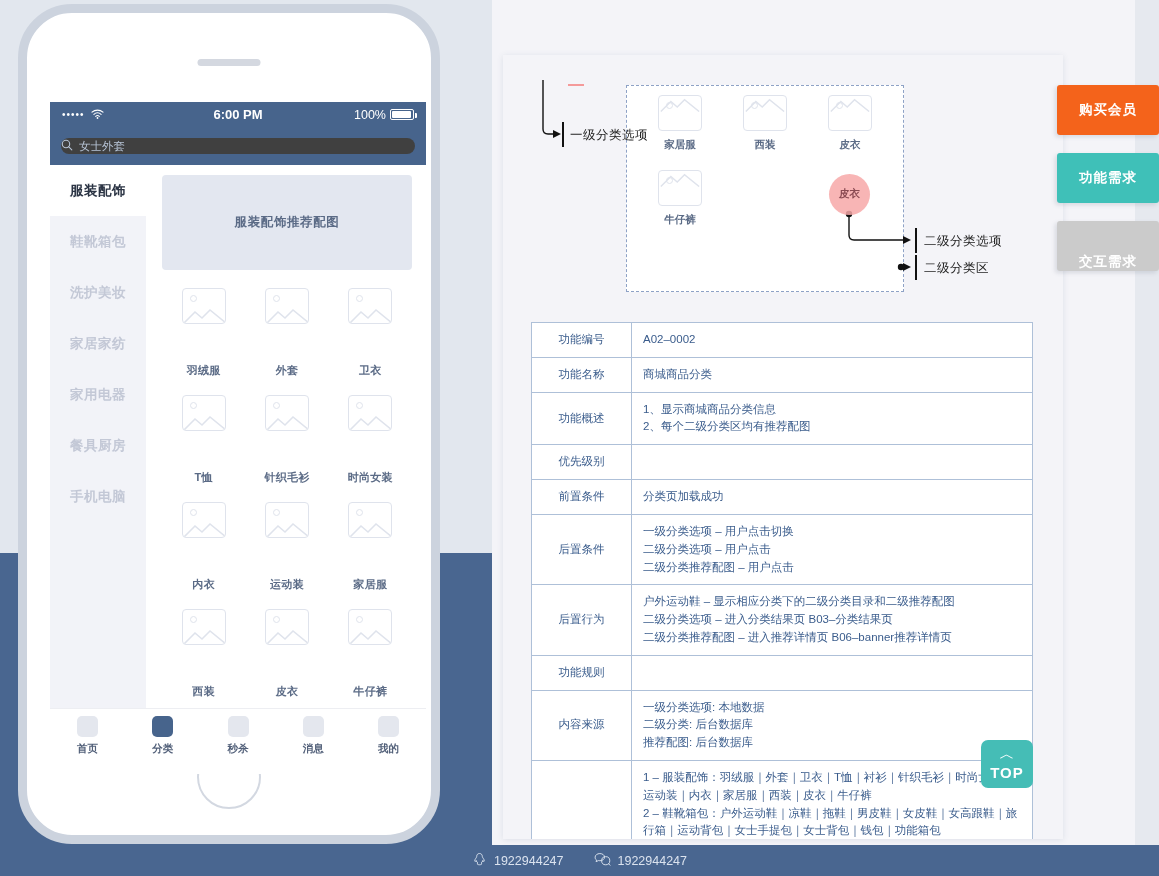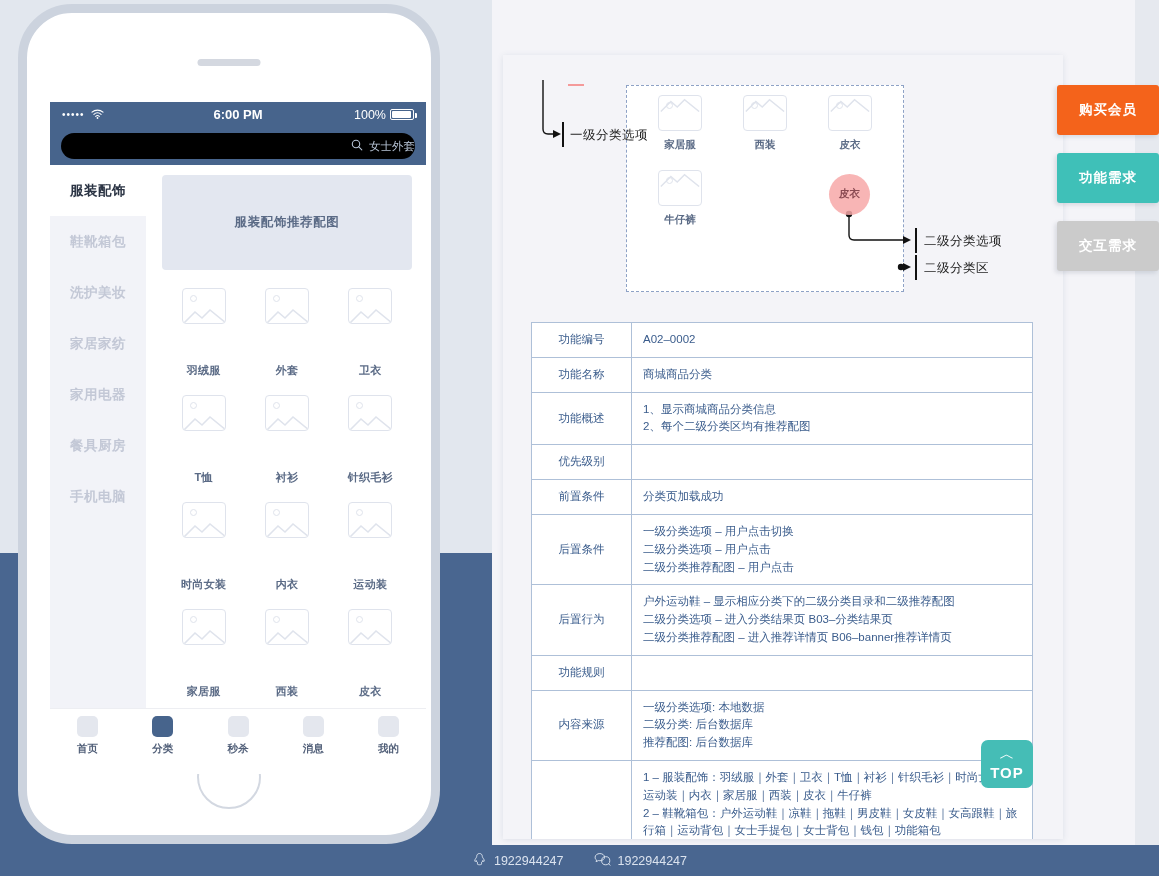--- a/index.html
+++ b/index.html
@@ -47,22 +47,22 @@
   #sb-wifi { margin-left:6px; display:inline-block; }
   #sb-time { position:absolute; left:0; right:0; text-align:center; font-size:13px; font-weight:600; }
   #sb-right { margin-left:auto; display:flex; align-items:center; gap:4px; z-index:2; }
   #sb-batt { width:24px; height:11px; border:1.3px solid #fff; border-radius:2px; position:relative; }
   #sb-batt::after { content:""; position:absolute; right:-4px; top:3px; width:2px; height:5px; background:#fff; border-radius:0 1px 1px 0;}
   #sb-batt-fill { position:absolute; left:1px; top:1px; bottom:1px; width:19px; background:#fff; border-radius:1px; }
 
   
   #searchbar-wrap { height:38px; background:#47648c; padding:0 11px; display:flex; align-items:center; }
   #searchbar {
-    flex:1; height:26px; border-radius:13px; background:#000000;
-    display:flex; align-items:center; justify-content:flex-end; gap:6px;
+    flex:1; height:16px; border-radius:13px; background:#404040;
+    display:flex; align-items:center; justify-content:flex-start; gap:6px;
   }
   #search-placeholder { color:#b6c3d5; font-size:11.5px; }
 
   
   #app-body { display:flex; height:543px; }
   #cat-sidebar { width:96px; background:#f2f3f8; }
   .cat-item {
     height:51px; display:flex; align-items:center; justify-content:center;
     font-size:13.5px; color:#c3c8d6; font-weight:700; letter-spacing:.5px;
   }
@@ -281,29 +281,20 @@
               </div>
               <div class="prod-label">T恤</div>
             </div>
             <div class="prod-cell">
               <div class="ph-img">
                 <span class="dot"></span>
                 <svg class="mtn" viewBox="0 0 46 18">
                   <path d="M2 17 L13 6 L20 12 L28 4 L44 17" stroke="#dfe3ec" stroke-width="1.6" fill="none"></path>
                 </svg>
               </div>
-              <div class="prod-label">衬衫</div>
-            </div>
-            <div class="prod-cell">
-              <div class="ph-img">
-                <span class="dot"></span>
-                <svg class="mtn" viewBox="0 0 46 18">
-                  <path d="M2 17 L13 6 L20 12 L28 4 L44 17" stroke="#dfe3ec" stroke-width="1.6" fill="none"></path>
-                </svg>
-              </div>
               <div class="prod-label">针织毛衫</div>
             </div>
             <div class="prod-cell">
               <div class="ph-img">
                 <span class="dot"></span>
                 <svg class="mtn" viewBox="0 0 46 18">
                   <path d="M2 17 L13 6 L20 12 L28 4 L44 17" stroke="#dfe3ec" stroke-width="1.6" fill="none"></path>
                 </svg>
               </div>
               <div class="prod-label">时尚女装</div>
@@ -540,21 +531,21 @@
   <span class="txt">TOP</span>
 </div>
 
 <div id="side-btns">
     <div class="side-btn" style="background: rgb(244, 99, 27);">
       <span>购买会员</span>
     </div>
     <div class="side-btn" style="background: rgb(63, 192, 184);">
       <span>功能需求</span>
     </div>
-    <div class="side-btn" style="background: rgb(203, 203, 203); color: rgb(255, 255, 255);">
+    <div class="side-btn" style="background: rgb(203, 203, 203); color: rgb(255, 255, 255); align-items: flex-end;">
       <span>交互需求</span>
     </div>
   </div>
 
 <div id="footer">
   <div class="foot-item">
     <span>
       <svg width="15" height="15" viewBox="0 0 16 16" fill="none">
         <path d="M8 1.6c2 0 3 1.5 3 3.2 0 .6.5 1.3 1 2 .6.9 1.1 1.8 1.1 2.6 0 .6-.4.8-.8.6-.3-.2-.6-.6-.8-1-.2 1.3-.9 2.3-1.9 2.9.5.2.8.5.8.8 0 .5-1.1.9-2.4.9s-2.4-.4-2.4-.9c0-.3.3-.6.8-.8-1-.6-1.7-1.6-1.9-2.9-.2.4-.5.8-.8 1-.4.2-.8 0-.8-.6 0-.8.5-1.7 1.1-2.6.5-.7 1-1.4 1-2C5 3.1 6 1.6 8 1.6Z" stroke="#dbe3ef" stroke-width="1"></path>
       </svg>

